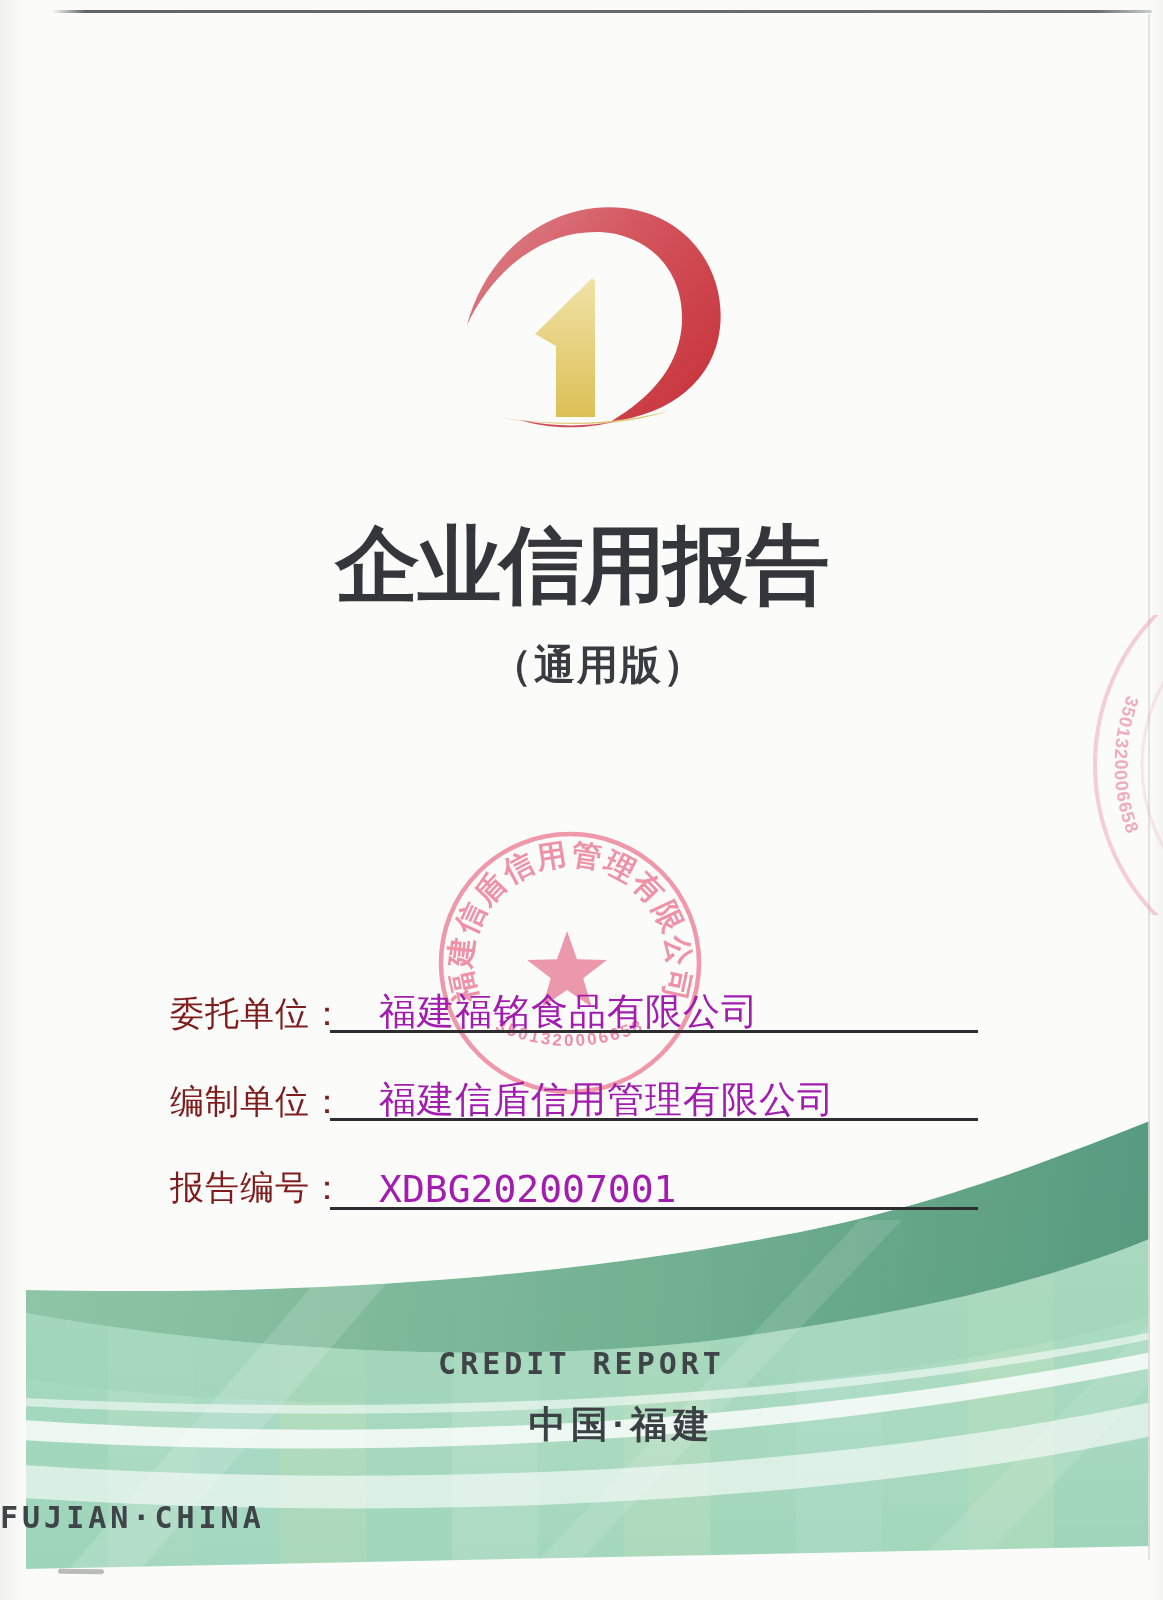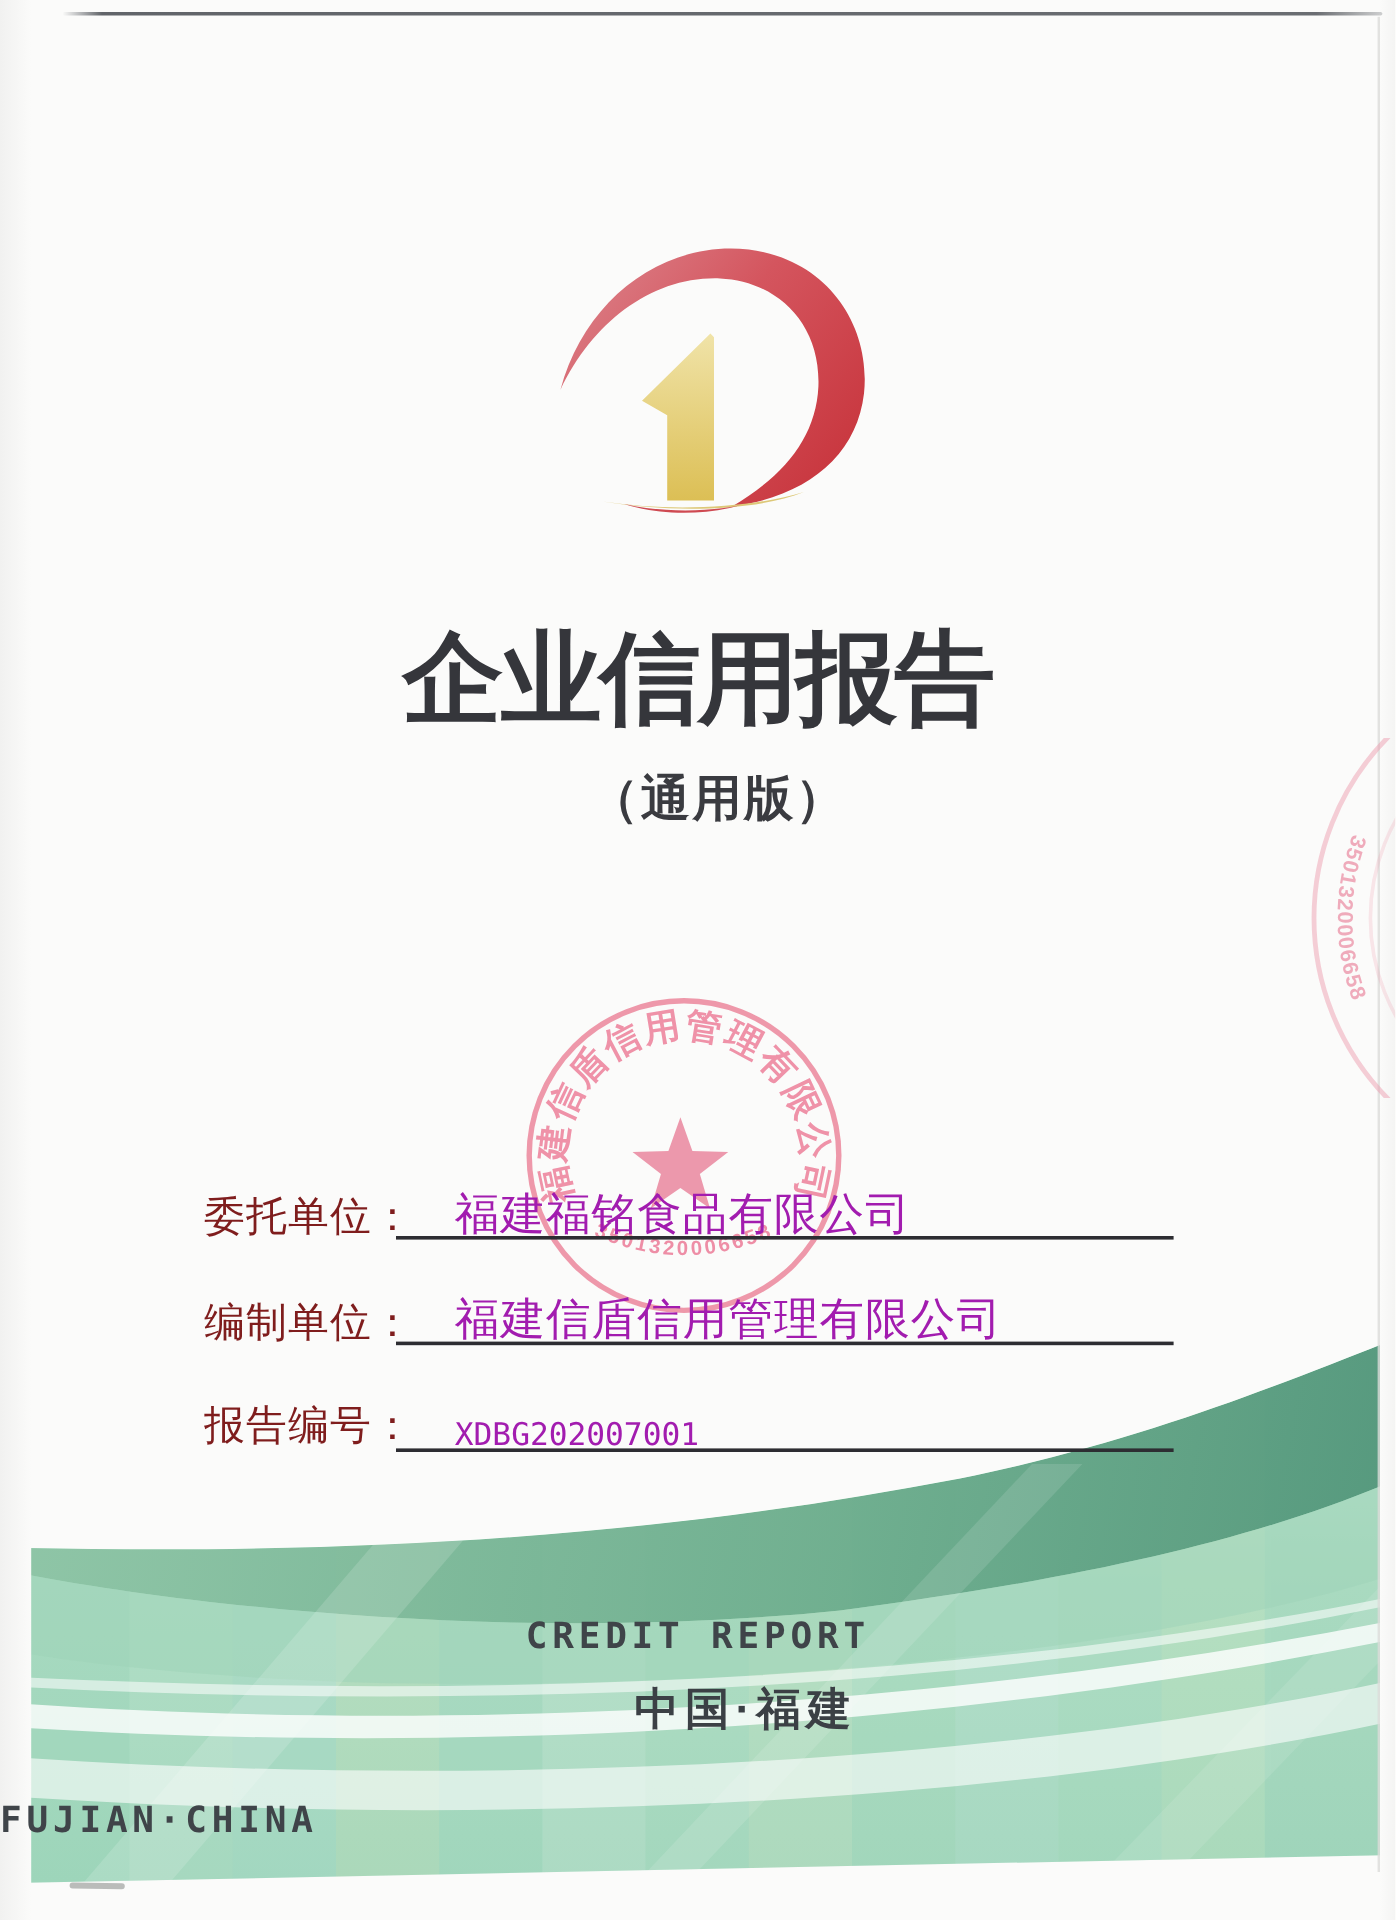--- a/index.html
+++ b/index.html
@@ -23,21 +23,21 @@
   .logo-box{position:absolute;left:432px;top:150px;width:300px;height:300px;}
   
   .title{position:absolute;left:0;top:519px;width:100%;text-align:center;
     font-size:84px;font-weight:900;letter-spacing:-2px;color:#35363b;line-height:1.1;}
   .subtitle{position:absolute;left:17px;top:638px;width:100%;text-align:center;
     font-size:41px;font-weight:600;letter-spacing:2px;color:#3a3b40;}
   
   .field-row{position:absolute;left:170px;display:flex;align-items:flex-end;white-space:nowrap;}
   .field-label{font-size:34px;font-weight:500;color:#7f1d1d;letter-spacing:1px;}
   .field-value{font-size:37px;font-weight:500;color:#a21caf;margin-left:34px;letter-spacing:1px;}
-  .field-value.mono{font-family:"DejaVu Sans Mono",monospace;font-size:26px;letter-spacing:0;}
+  .field-value.mono{font-family:"DejaVu Sans Mono",monospace;font-size:38px;letter-spacing:0;}
   .field-line{position:absolute;left:330px;width:648px;height:2.5px;background:#2d2d32;}
   
   .footer-en{position:absolute;left:0;top:1346px;width:100%;text-align:center;
     font-family:"DejaVu Sans Mono",monospace;font-size:30px;font-weight:700;
     letter-spacing:4px;color:#3f4449;}
   .footer-cn{position:absolute;left:0;top:1400px;width:100%;text-align:center;
     font-size:37px;font-weight:600;letter-spacing:5px;color:#3b4045;margin-left:40px;}
   .footer-en2{position:absolute;left:0;top:1464px;width:100%;
     font-family:"DejaVu Sans Mono",monospace;font-size:30px;font-weight:700;
     letter-spacing:4px;color:#3f4449;margin-top:36px;}

